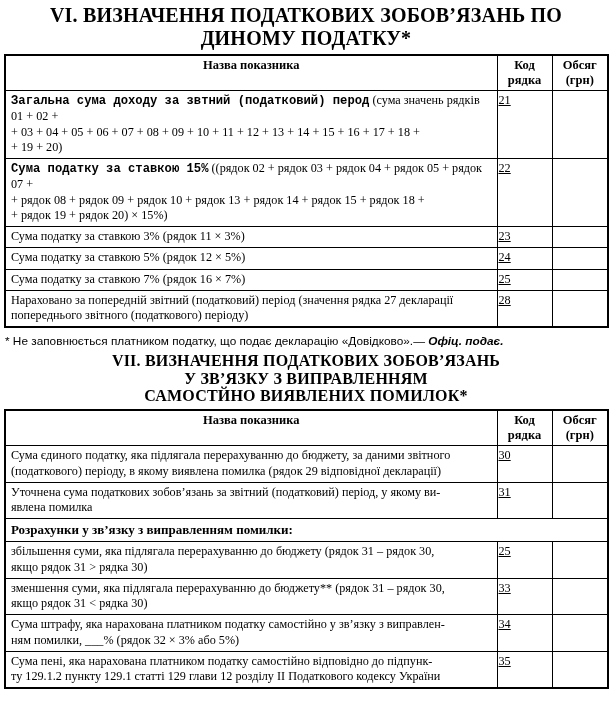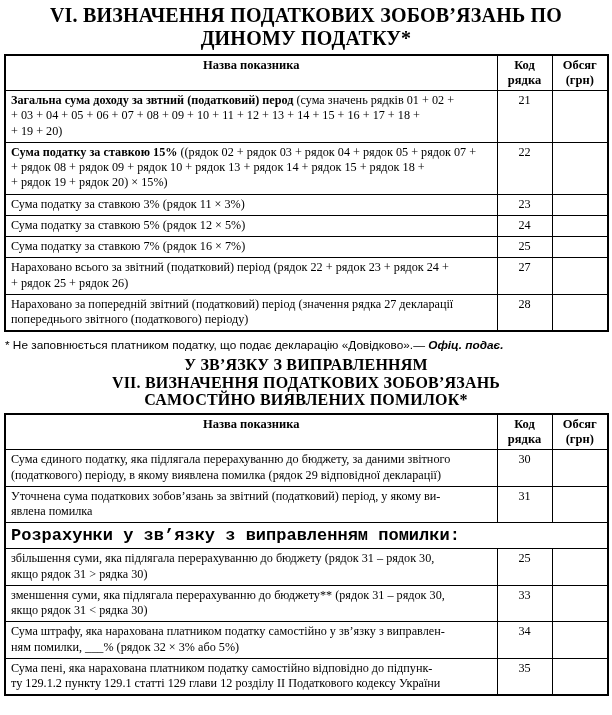--- a/index.html
+++ b/index.html
@@ -34,28 +34,27 @@
   table.form th {
     font-size: 12.5px; font-weight: bold; text-align: center;
     line-height: 1.2; padding: 2px 2px;
   }
   td.name {
     font-size: 12.2px; line-height: 1.25;
     padding: 2px 4px 3px 5px;
     white-space: pre-wrap;
   }
   td.code {
-    font-size: 12.2px; text-align: center; padding-top: 2px;
+    font-size: 12.2px; padding-top: 2px; text-decoration: underline;
   }
   td.val { padding: 2px; }
-  .lead { font-weight: bold; }
+  .lead { font-weight: bold; font-family: Liberation Mono, monospace; }
   tr.band td {
-    font-size: 17px; font-weight: bold;
+    font-size: 13px; font-weight: bold;
     padding: 3px 4px 3px 5px;
-    font-family: Liberation Mono, monospace;
   }
 
   .footnote {
     font-family: "Liberation Sans", sans-serif;
     font-size: 11.8px; line-height: 1.22;
     margin: 6px 1px 2px 1px;
   }
   .footnote .attr { font-weight: bold; font-style: italic; }
 </style>
 </head>
@@ -100,39 +99,33 @@
       <td class="name"><span>Сума податку за ставкою 5% (рядок 12 × 5%)</span></td>
       <td class="code">24</td>
       <td class="val"></td>
     </tr>
     <tr>
       <td class="name"><span>Сума податку за ставкою 7% (рядок 16 × 7%)</span></td>
       <td class="code">25</td>
       <td class="val"></td>
     </tr>
     <tr>
-      <td class="name"><span>Нараховано всього за звітний (податковий) період (рядок 22 + рядок 23 + рядок 24 +
-+ рядок 25 + рядок 26)</span></td>
-      <td class="code">27</td>
-      <td class="val"></td>
-    </tr>
-    <tr>
       <td class="name"><span>Нараховано за попередній звітний (податковий) період (значення рядка 27 декларації
 попереднього звітного (податкового) періоду)</span></td>
       <td class="code">28</td>
       <td class="val"></td>
     </tr>
   </tbody>
     </table>
 
   <div class="footnote"><span>* Не заповнюється платником податку, що подає декларацію «Довідково».— </span><span class="attr">Офіц. подає.</span></div>
 
   <div class="title-block">
+    <div class="title-line">VII. ВИЗНАЧЕННЯ ПОДАТКОВИХ ЗОБОВ’ЯЗАНЬ</div>
     <div class="title-line">У ЗВ’ЯЗКУ З ВИПРАВЛЕННЯМ</div>
-    <div class="title-line">VII. ВИЗНАЧЕННЯ ПОДАТКОВИХ ЗОБОВ’ЯЗАНЬ</div>
     <div class="title-line">САМОСТЙНО ВИЯВЛЕНИХ ПОМИЛОК*</div>
   </div>
 
   <table class="form">
     <colgroup>
         <col style="width:492px">
         <col style="width:55px">
         <col style="width:56px">
       </colgroup>
     <tbody>

